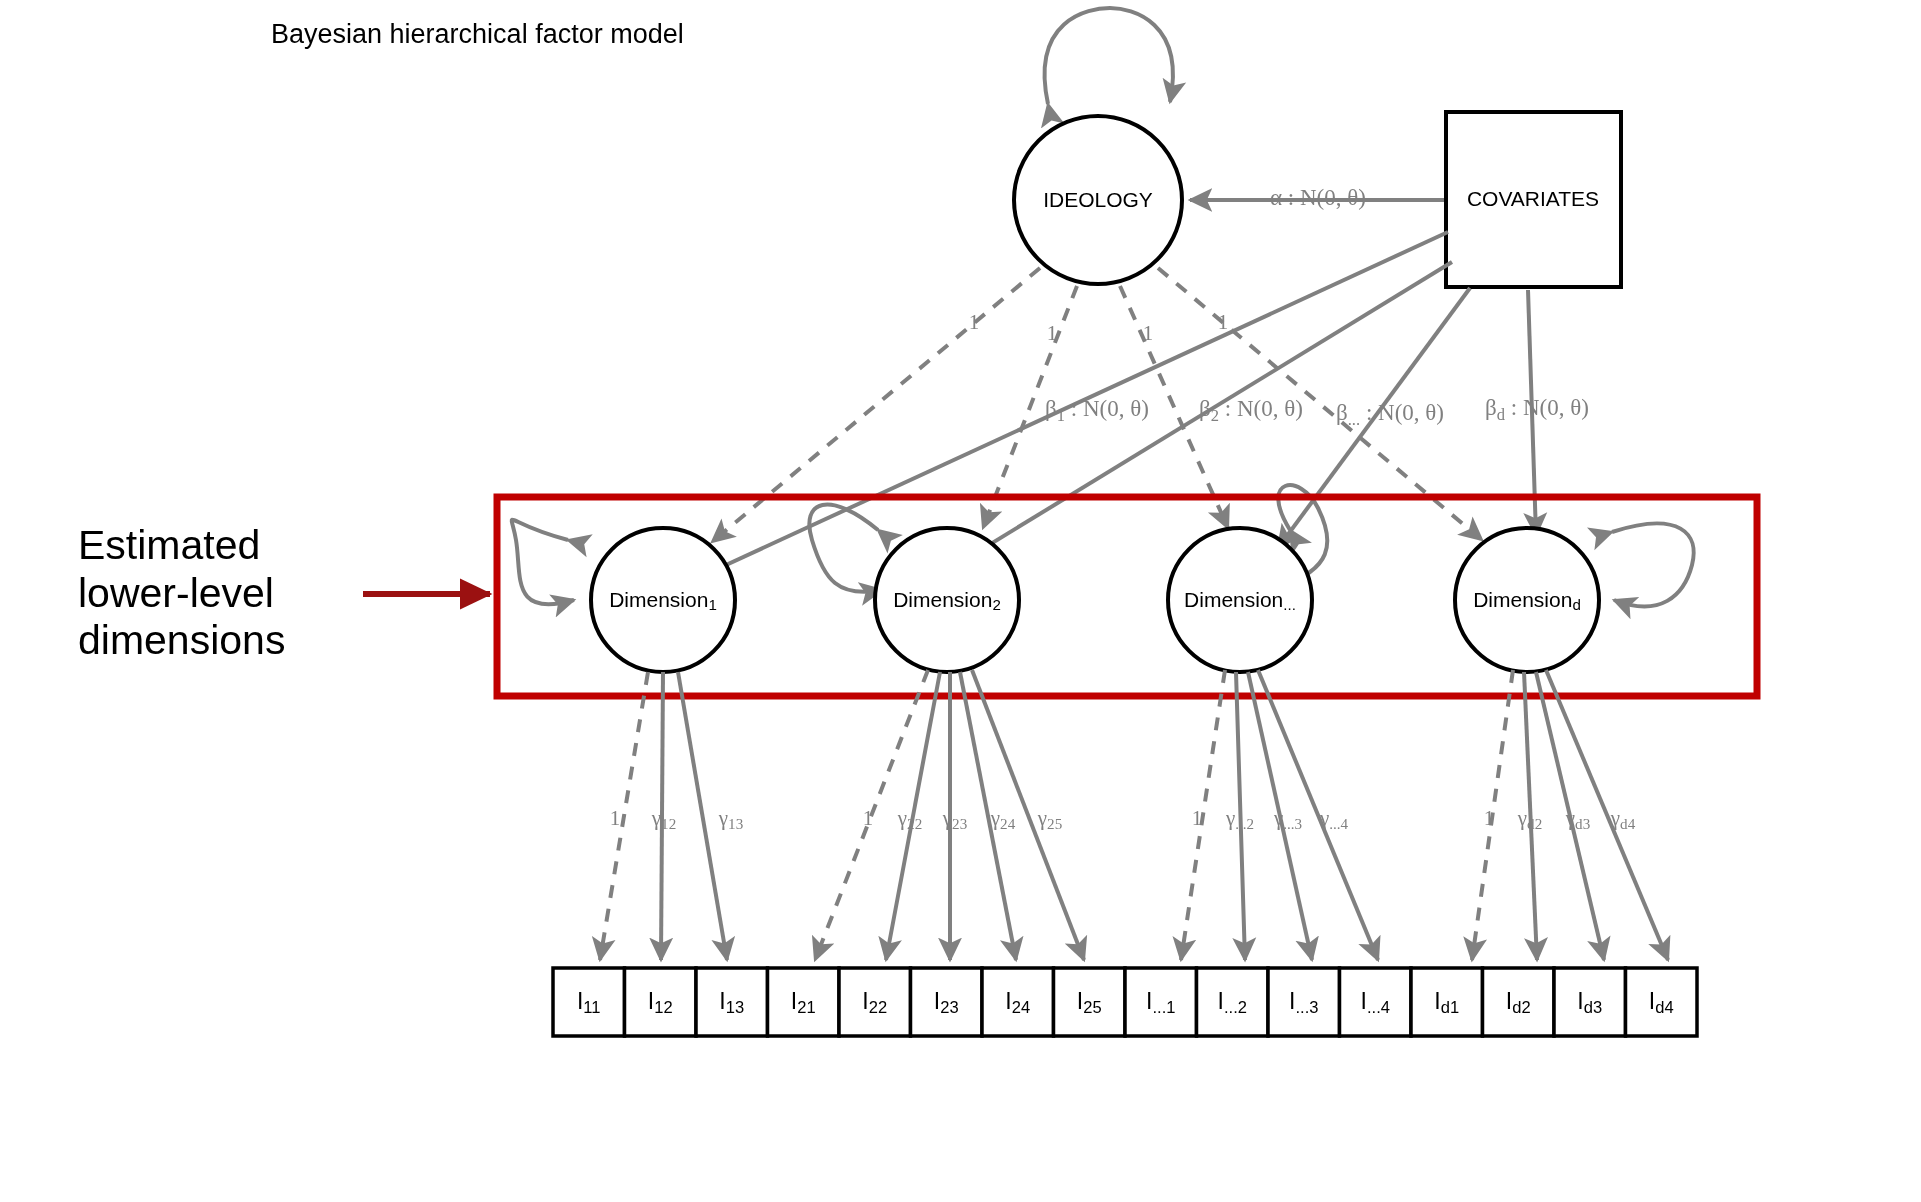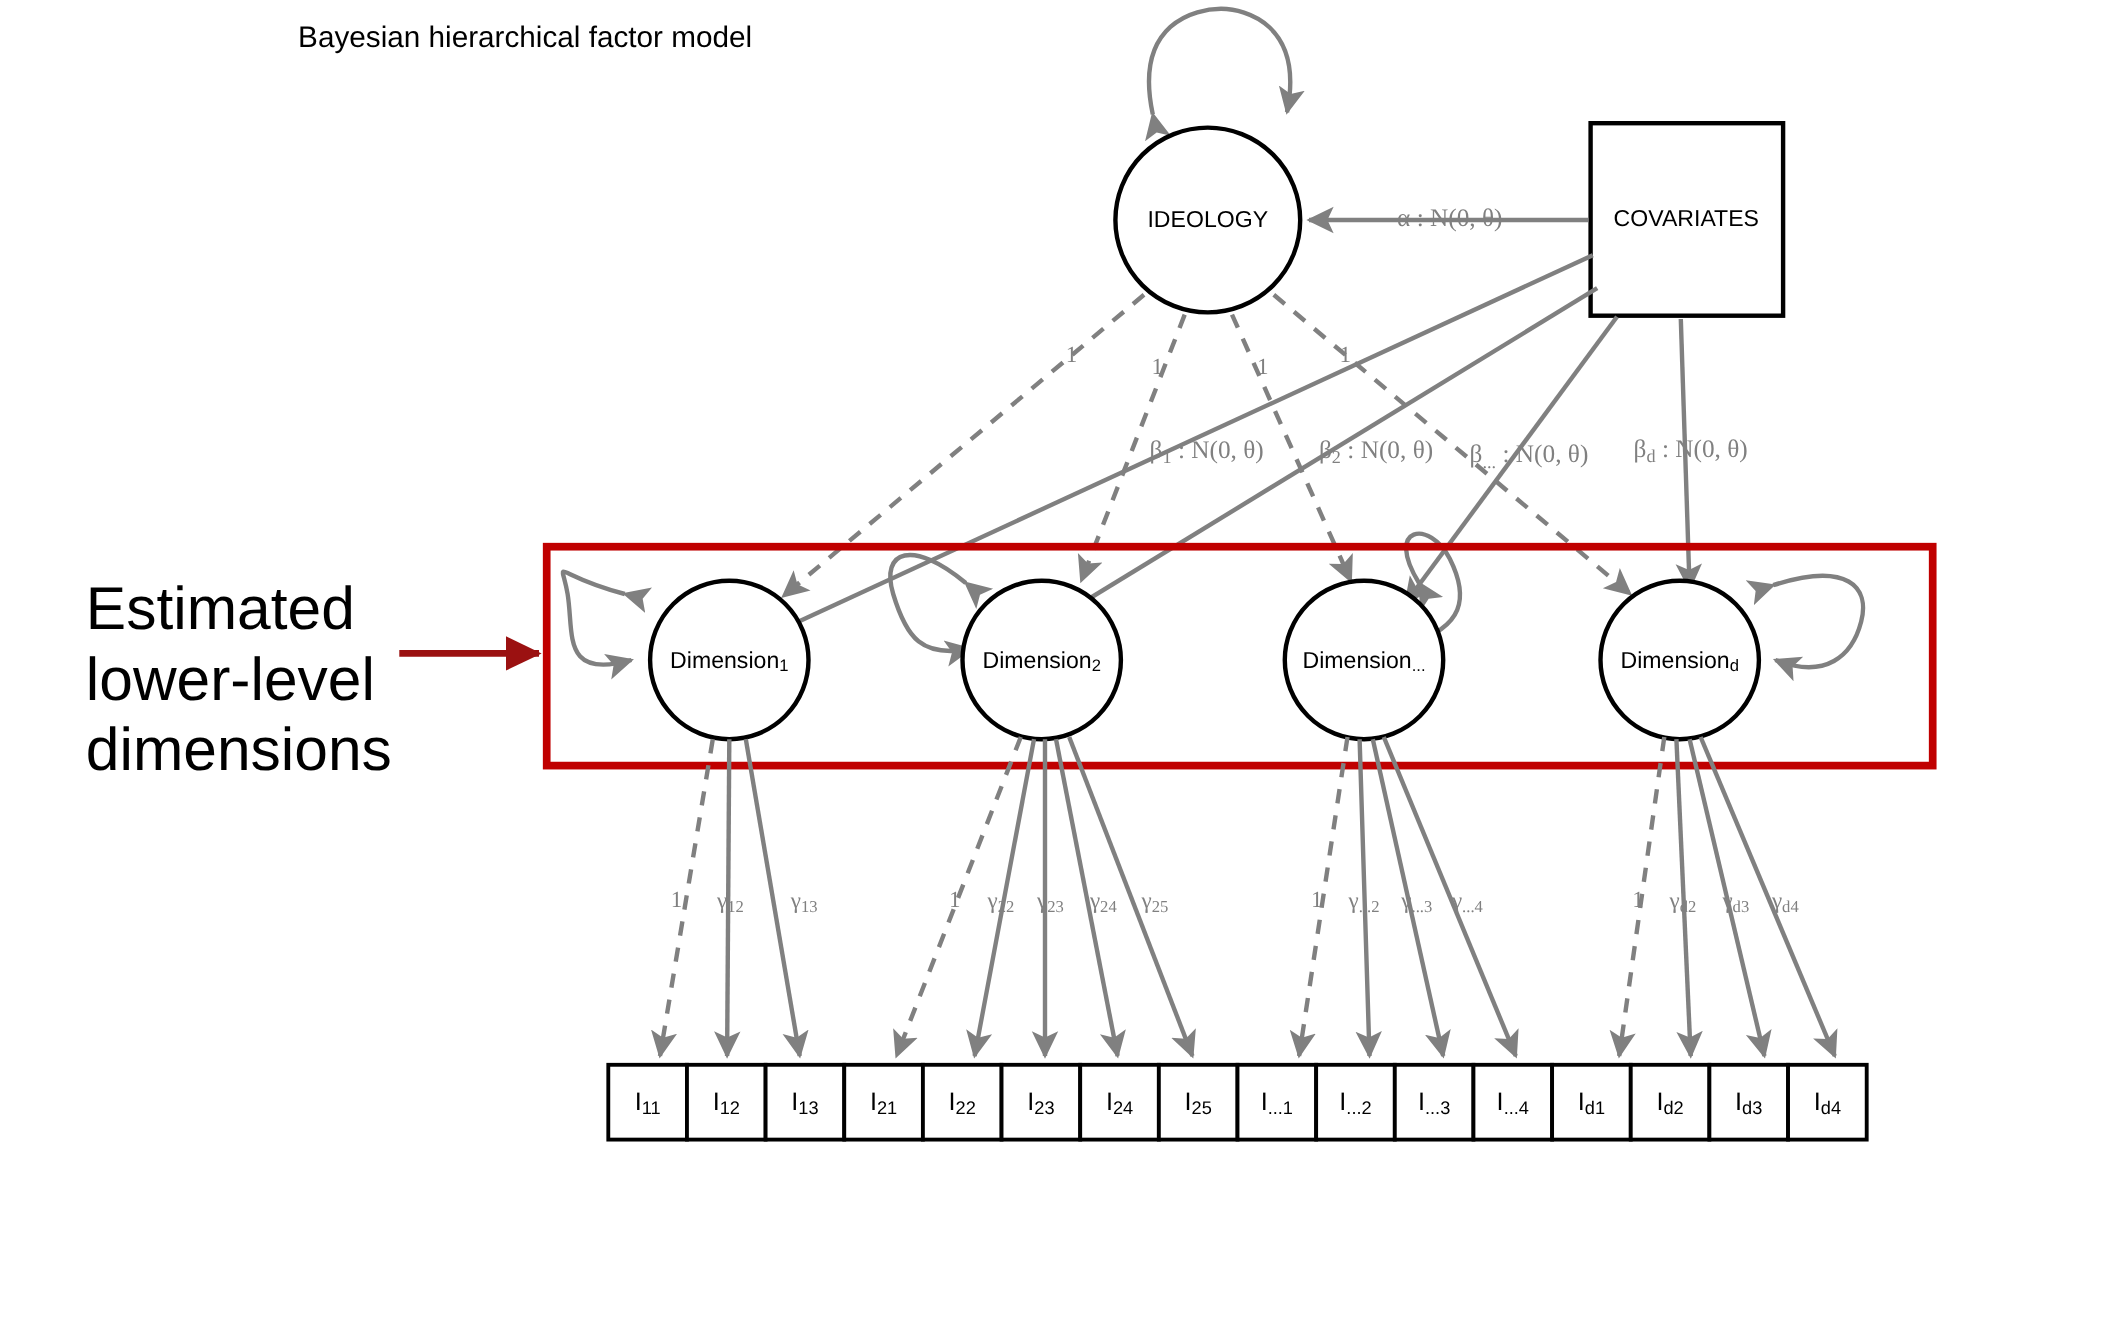--- a/index.html
+++ b/index.html
@@ -95,21 +95,21 @@
     stroke: #9B1111;
     stroke-width: 6;
     fill: none;
   }
   .callout-text {
     position: absolute;
     left: 78px;
     top: 522px;
     width: 300px;
     font-family: "Liberation Sans", sans-serif;
-    font-size: 55px;
+    font-size: 41px;
     line-height: 1.16;
     color: #000000;
     white-space: pre-line;
   }
 </style>
 </head>
 <body>
 
 <div id="diagram-root">
 <svg width="1921" height="1202" viewBox="0 0 1921 1202" xmlns="http://www.w3.org/2000/svg">

